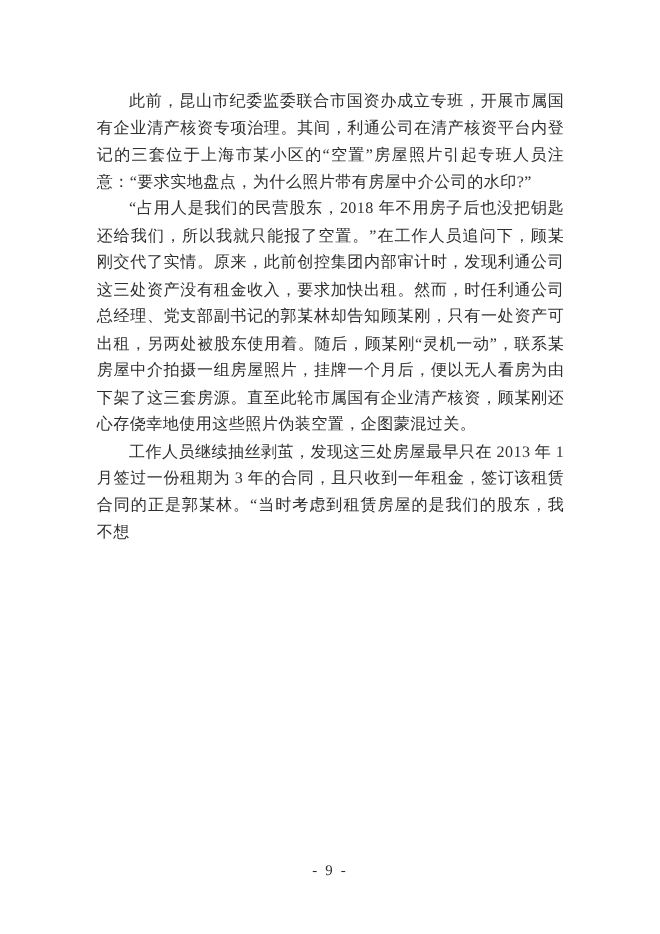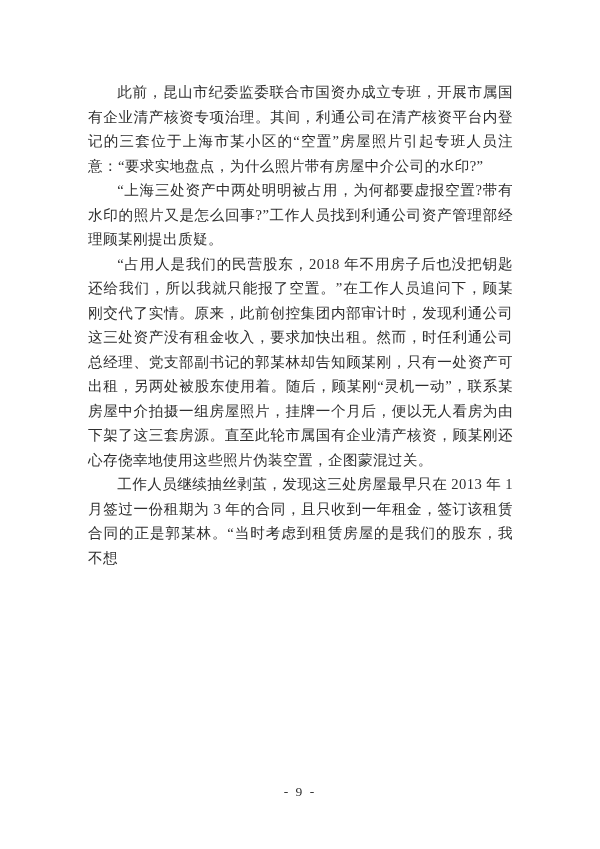--- a/index.html
+++ b/index.html
@@ -45,20 +45,19 @@
     letter-spacing: 2px;
     color: #2e2e2e;
   }
 </style>
 </head>
 <body>
 
 <div class="page">
   <main class="body-text">
     <p>此前，昆山市纪委监委联合市国资办成立专班，开展市属国有企业清产核资专项治理。其间，利通公司在清产核资平台内登记的三套位于上海市某小区的“空置”房屋照片引起专班人员注意：“要求实地盘点，为什么照片带有房屋中介公司的水印?”</p>
-    <p>“上海三处资产中两处明明被占用，为何都要虚报空置?带有水印的照片又是怎么回事?”工作人员找到利通公司资产管理部经理顾某刚提出质疑。</p>
     <p>“占用人是我们的民营股东，2018 年不用房子后也没把钥匙还给我们，所以我就只能报了空置。”在工作人员追问下，顾某刚交代了实情。原来，此前创控集团内部审计时，发现利通公司这三处资产没有租金收入，要求加快出租。然而，时任利通公司总经理、党支部副书记的郭某林却告知顾某刚，只有一处资产可出租，另两处被股东使用着。随后，顾某刚“灵机一动”，联系某房屋中介拍摄一组房屋照片，挂牌一个月后，便以无人看房为由下架了这三套房源。直至此轮市属国有企业清产核资，顾某刚还心存侥幸地使用这些照片伪装空置，企图蒙混过关。</p>
     <p>工作人员继续抽丝剥茧，发现这三处房屋最早只在 2013 年 1 月签过一份租期为 3 年的合同，且只收到一年租金，签订该租赁合同的正是郭某林。“当时考虑到租赁房屋的是我们的股东，我不想</p>
   </main>
   <footer class="page-footer">
     <span>- 9 -</span>
   </footer>
 </div>
 
 </body></html>

